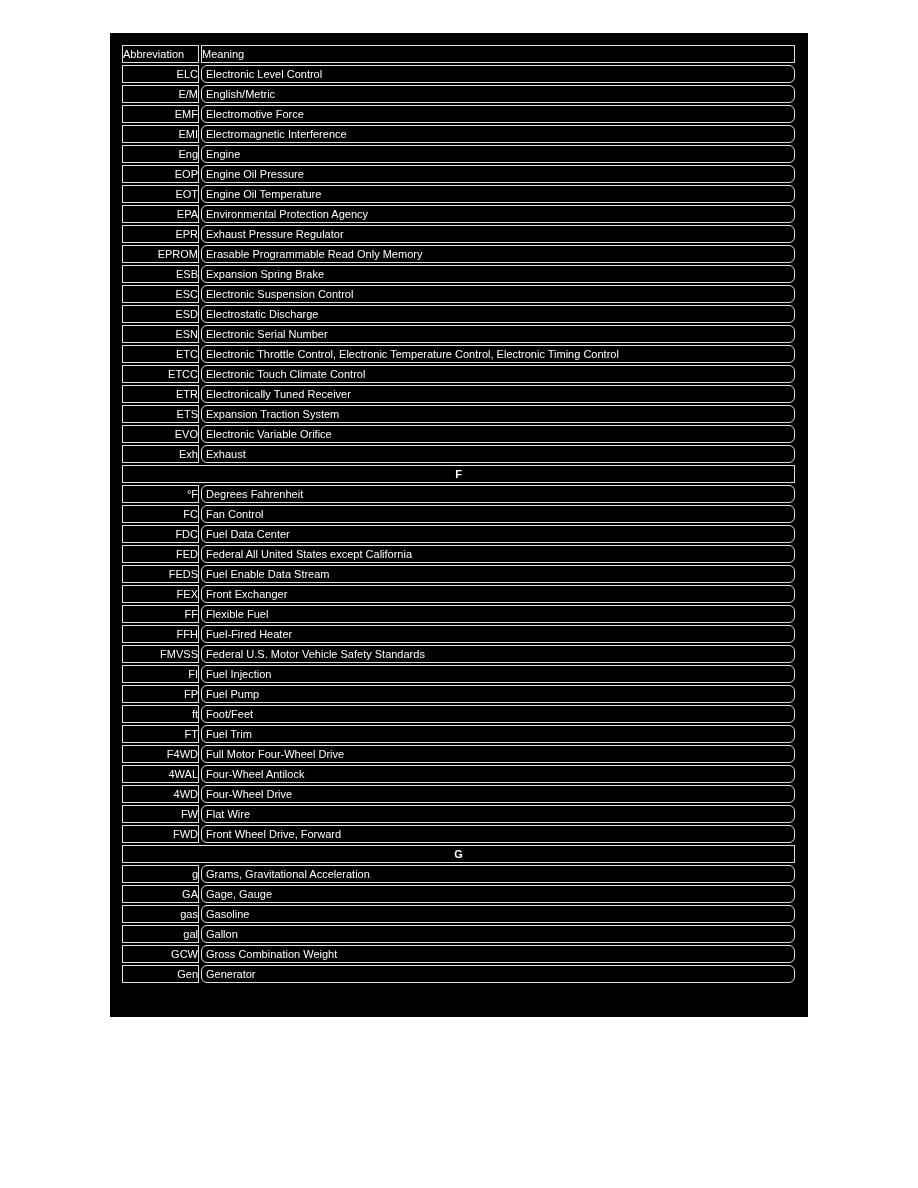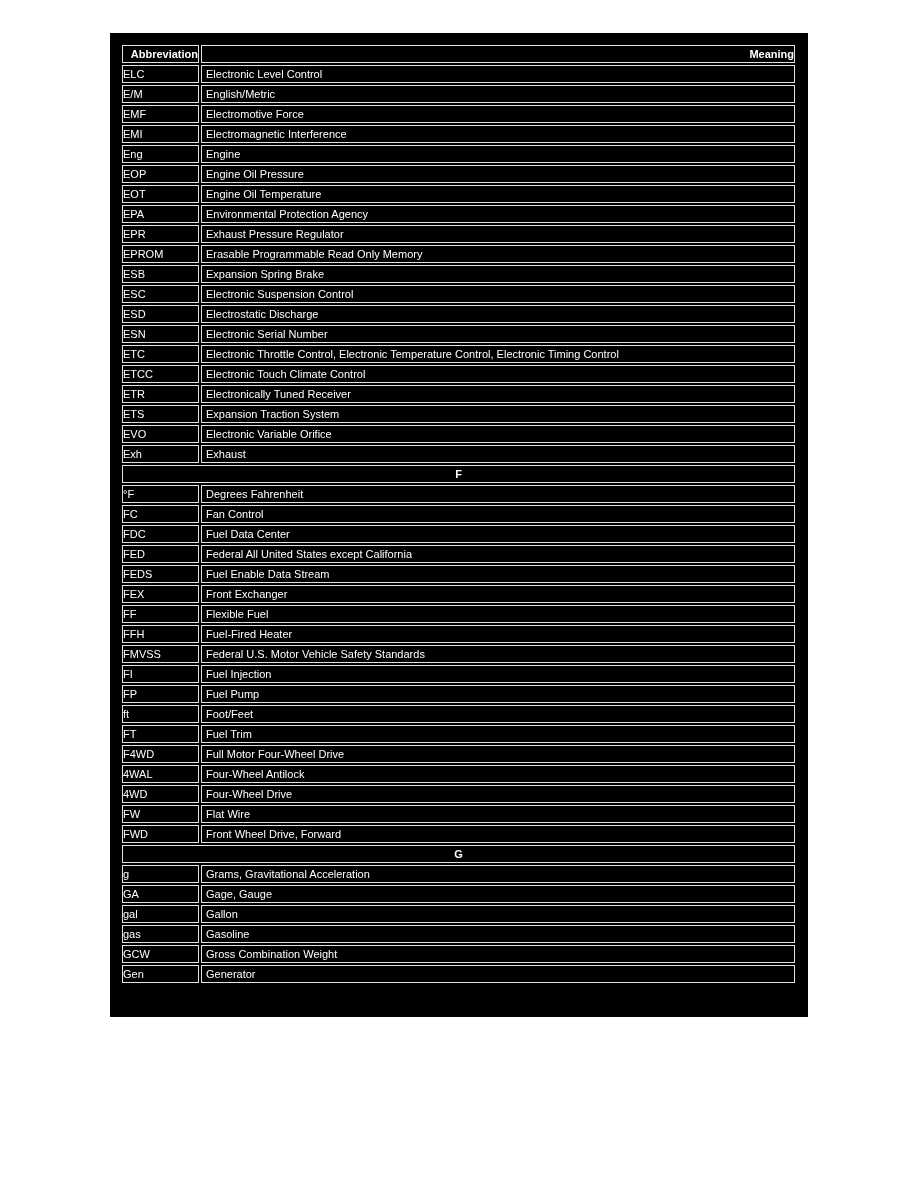--- a/index.html
+++ b/index.html
@@ -38,32 +38,33 @@
     background: #000000;
     color: #ffffff;
     font-size: 11px;
     line-height: 16px;
     height: 16px;
     padding: 0;
     white-space: nowrap;
     overflow: hidden;
   }
   .abbr-table th {
-    font-weight: bold;
-    text-align: right;
+    font-weight: normal;
+    text-align: left;
   }
   .abbr-table th.abbr-col {
     width: 75px;
   }
   .abbr-table td.abbr {
-    text-align: left;
+    text-align: right;
   }
   .abbr-table td.meaning {
     text-align: left;
     padding-left: 4px;
+    border-radius: 6px;
   }
   .abbr-table td.section {
     text-align: center;
     font-weight: bold;
   }
 </style>
 </head>
 <body>
 
 <div class="page">
@@ -236,26 +237,26 @@
           </tr>
           <tr>
             <td class="abbr">g</td>
             <td class="meaning">Grams, Gravitational Acceleration</td>
           </tr>
           <tr>
             <td class="abbr">GA</td>
             <td class="meaning">Gage, Gauge</td>
           </tr>
           <tr>
+            <td class="abbr">gas</td>
+            <td class="meaning">Gasoline</td>
+          </tr>
+          <tr>
             <td class="abbr">gal</td>
             <td class="meaning">Gallon</td>
-          </tr>
-          <tr>
-            <td class="abbr">gas</td>
-            <td class="meaning">Gasoline</td>
           </tr>
           <tr>
             <td class="abbr">GCW</td>
             <td class="meaning">Gross Combination Weight</td>
           </tr>
           <tr>
             <td class="abbr">Gen</td>
             <td class="meaning">Generator</td>
           </tr>
         </tbody>

